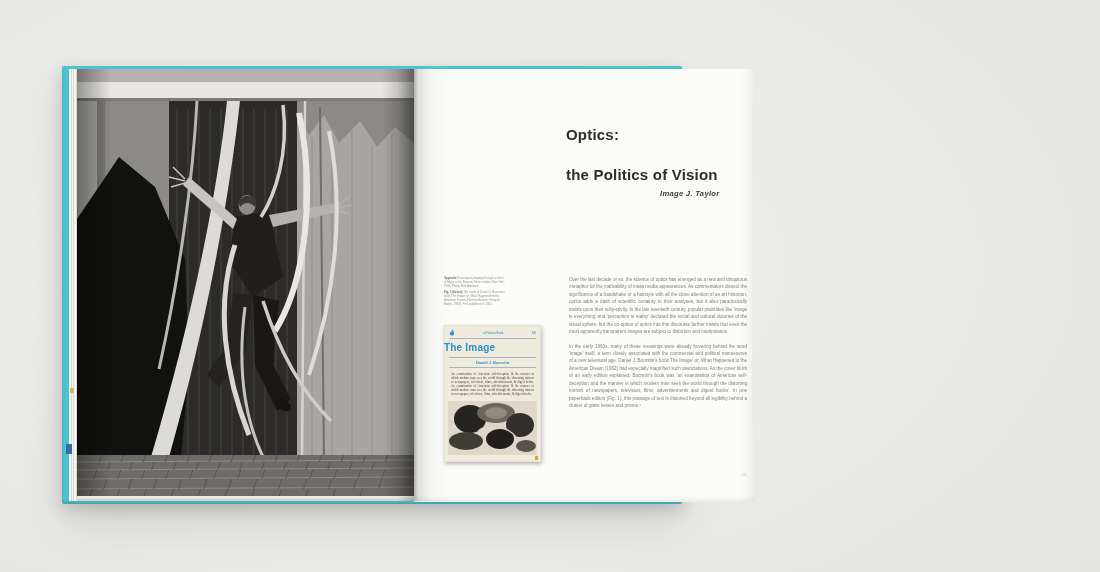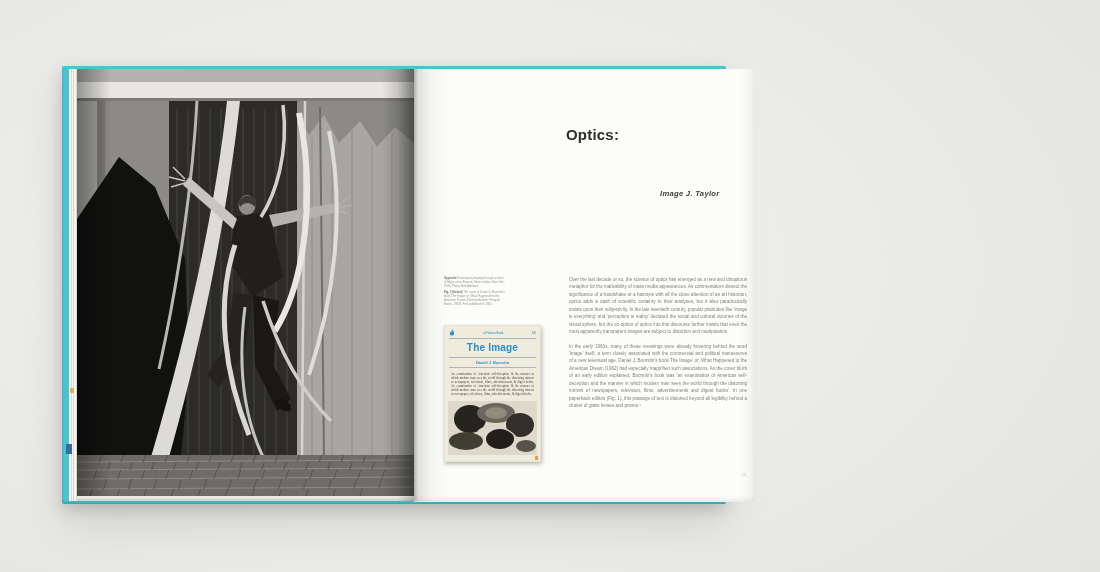--- a/index.html
+++ b/index.html
@@ -1,20 +1,20 @@
 <!DOCTYPE html>
 <html><head>
 <meta charset="utf-8">
 <style>
   html,body{margin:0;padding:0;}
   body{width:1100px;height:572px;overflow:hidden;font-family:"Liberation Sans",sans-serif;}
   .stage{position:absolute;inset:0;width:1100px;height:572px;
     background:radial-gradient(ellipse 900px 520px at 38% 46%, #f2f2f0 0%, #eaeae8 55%, #e3e3e1 100%);}
   .book{position:absolute;left:62px;top:66px;width:620px;height:438px;
-    box-shadow:0 6px 16px rgba(0,0,0,.16), 0 20px 45px rgba(0,0,0,.10);border-radius:2px;padding-left:44px;}
+    box-shadow:0 6px 16px rgba(0,0,0,.16), 0 20px 45px rgba(0,0,0,.10);border-radius:2px;}
   .cover-edge{position:absolute;inset:0;background:#4cc4d0;border-radius:2px;
     box-shadow:inset 0 -2px 3px rgba(0,0,0,.18);}
   .page-stack-left{position:absolute;left:7px;top:3px;width:8px;height:432px;
     background:repeating-linear-gradient(90deg,#f6f5f0 0 1.6px,#d9d7ce 1.6px 2.6px);}
   .blue-tab{position:absolute;left:4px;top:378px;width:6px;height:10px;background:#3b69a8;}
   .amber-fleck{position:absolute;left:8px;top:322px;width:4px;height:5px;background:#d9a23c;opacity:.8;}
   .page-left{position:absolute;left:15px;top:3px;width:337px;height:432px;overflow:hidden;background:#8b8a86;}
   .page-left svg{display:block;width:100%;height:100%;}
   .page-stack-bottom{position:absolute;left:15px;top:430px;width:337px;height:5px;
     background:linear-gradient(#f1efe8,#cfcdc4);}
@@ -37,21 +37,21 @@
     color:#83827e;text-align:justify;}
   .body-col p{margin:0 0 7px 0;}
   .page-num{position:absolute;left:328px;top:404px;font-size:3.4px;color:#b3b3b1;}
 
   
   .pelican-cover{position:absolute;left:30px;top:256px;width:97px;height:137px;background:#efebdd;
     box-shadow:1px 2px 4px rgba(0,0,0,.28), inset 0 0 0 .5px #ddd8c8;}
   .pc-head{position:absolute;left:5px;right:5px;top:3px;height:9px;display:flex;align-items:center;
     justify-content:space-between;color:#2b8ecb;font-size:3.1px;}
   .pc-rule{position:absolute;left:5px;right:5px;height:0;border-top:.6px solid #a9b6bd;}
-  .pc-title{position:absolute;left:0;right:0;top:17px;text-align:center;font-size:10px;font-weight:700;
+  .pc-title{position:absolute;left:0;right:0;top:17px;font-size:10px;font-weight:700;
     color:#2b8ecb;letter-spacing:.2px;}
   .pc-author{position:absolute;left:0;right:0;top:34.5px;text-align:center;font-size:3.9px;font-weight:700;
     color:#2b8ecb;}
   .pc-blurb{position:absolute;left:7px;right:7px;top:47px;height:78px;overflow:hidden;
     font-family:"Liberation Serif",serif;font-size:3.1px;line-height:1.32;color:#4a4840;text-align:justify;}
   .pc-lens{position:absolute;left:4px;right:4px;top:76px;height:54px;}
   .pc-lens svg{display:block;width:100%;height:100%;}
   .pc-mark{position:absolute;right:3px;bottom:2px;width:3px;height:4px;background:#dfa23e;}
 </style>
 </head>
@@ -222,21 +222,21 @@
 
         <rect x="0" y="0" width="34" height="432" fill="url(#vignL)"></rect>
         <rect x="305" y="0" width="32" height="432" fill="url(#vignR)"></rect>
       </svg>
     </div>
     <div class="page-stack-bottom"></div>
 
     <div class="page-right">
       <h1 class="essay-title"><span>Optics:</span><br>
         <br>
-        </h1>
+        <span>the Politics of Vision</span></h1>
 
       <div class="essay-author">Image J. Taylor</div>
 
       <div class="fig-caption">
         <span class="cap-seg"><b>Opposite</b> <span>Rosenquist jumping through a sheet of Mylar at his Broome Street studio, New York, 1966. Photo: Bob Adelman</span></span>
         <span class="cap-seg"><b>Fig. 1 (below)</b> <span>The cover of Daniel J. Boorstin's book The Image: or, What Happened to the American Dream (Harmondsworth: Penguin Books, 1963). First published in 1962.</span></span>
       </div>
 
       <div class="pelican-cover">
         <div class="pc-head">

